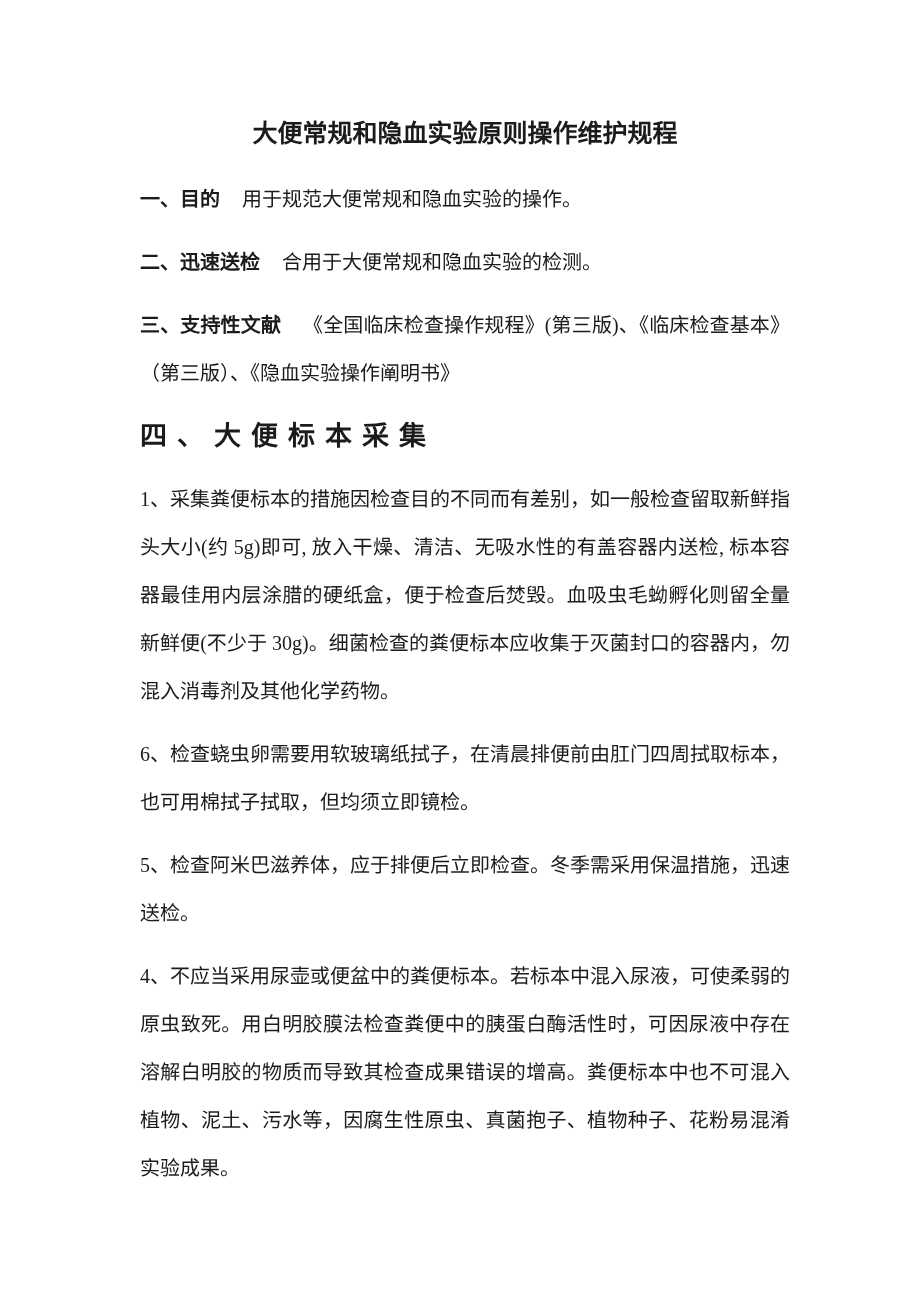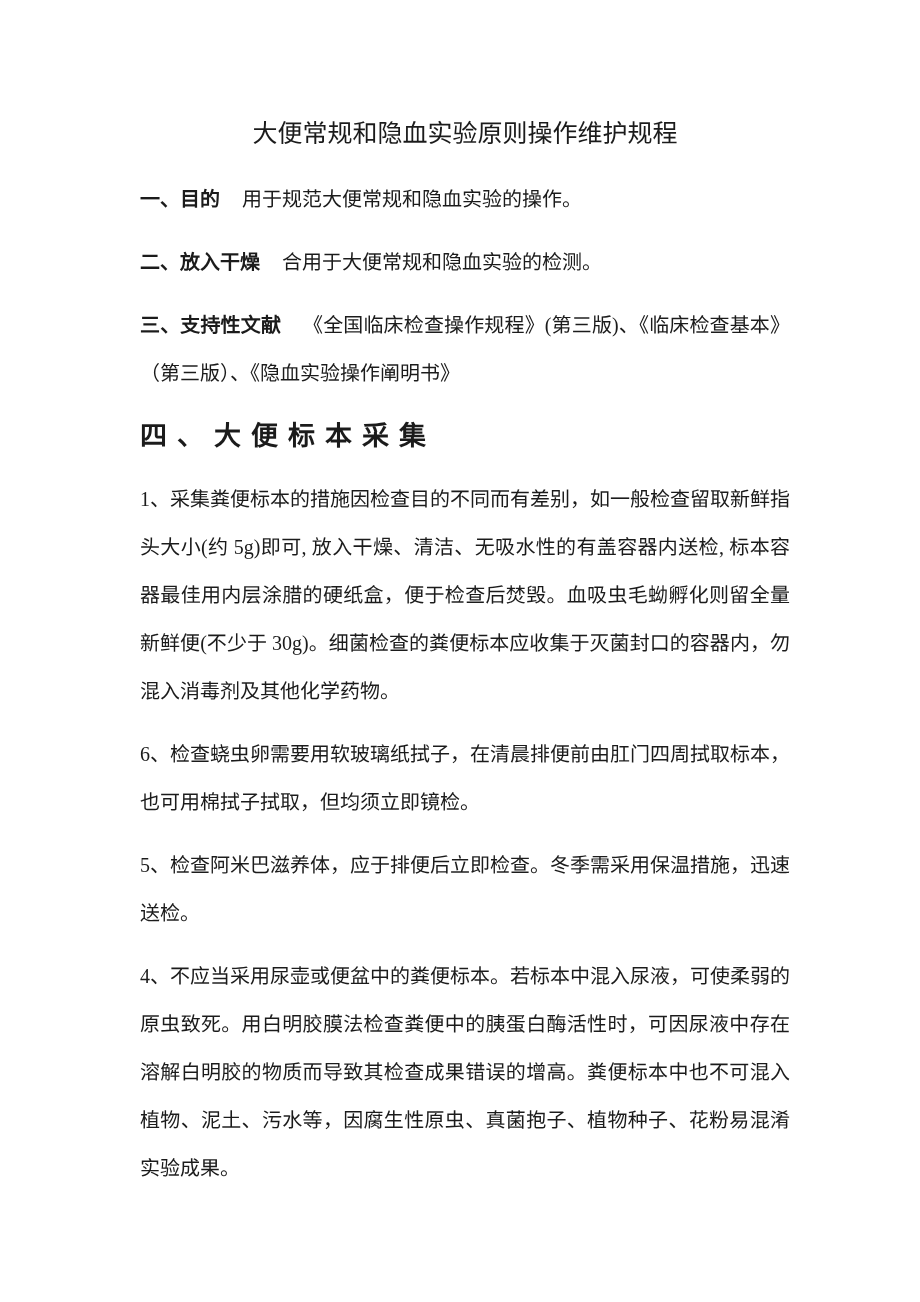--- a/index.html
+++ b/index.html
@@ -16,21 +16,21 @@
     font-family: "Liberation Serif", "DejaVu Serif", serif;
     overflow: hidden;
     box-sizing: border-box;
   }
   .content {
     padding: 108px 130px 0 140px; 
     box-sizing: border-box;
   }
   .title {
     font-size: 25px;
-    font-weight: 400;
+    font-weight: 700;
     text-align: center;
     line-height: 52px;
     margin: 0 0 8px 0;
     letter-spacing: 0;
   }
   p.section, p.body-para {
     font-size: 20px;
     line-height: 48px;
     margin: 15px 0 0 0;
     text-align: justify;
@@ -53,21 +53,21 @@
 <div class="page">
   <div class="content">
 
     <h1 class="title">大便常规和隐血实验原则操作维护规程</h1>
 
     <p class="section">
       <span class="label">一、目的</span><span>用于规范大便常规和隐血实验的操作。</span>
     </p>
 
     <p class="section">
-      <span class="label">二、放入干燥</span><span>合用于大便常规和隐血实验的检测。</span>
+      <span class="label">二、迅速送检</span><span>合用于大便常规和隐血实验的检测。</span>
     </p>
 
     <p class="section">
       <span class="label">三、支持性文献</span><span>《全国临床检查操作规程》(第三版)、《临床检查基本》（第三版）、《隐血实验操作阐明书》</span>
     </p>
 
     <p class="heading4">四、大便标本采集</p>
 
     <p class="body-para">1、采集粪便标本的措施因检查目的不同而有差别，如一般检查留取新鲜指头大小(约 5g)即可, 放入干燥、清洁、无吸水性的有盖容器内送检, 标本容器最佳用内层涂腊的硬纸盒，便于检查后焚毁。血吸虫毛蚴孵化则留全量新鲜便(不少于 30g)。细菌检查的粪便标本应收集于灭菌封口的容器内，勿混入消毒剂及其他化学药物。</p>
 

